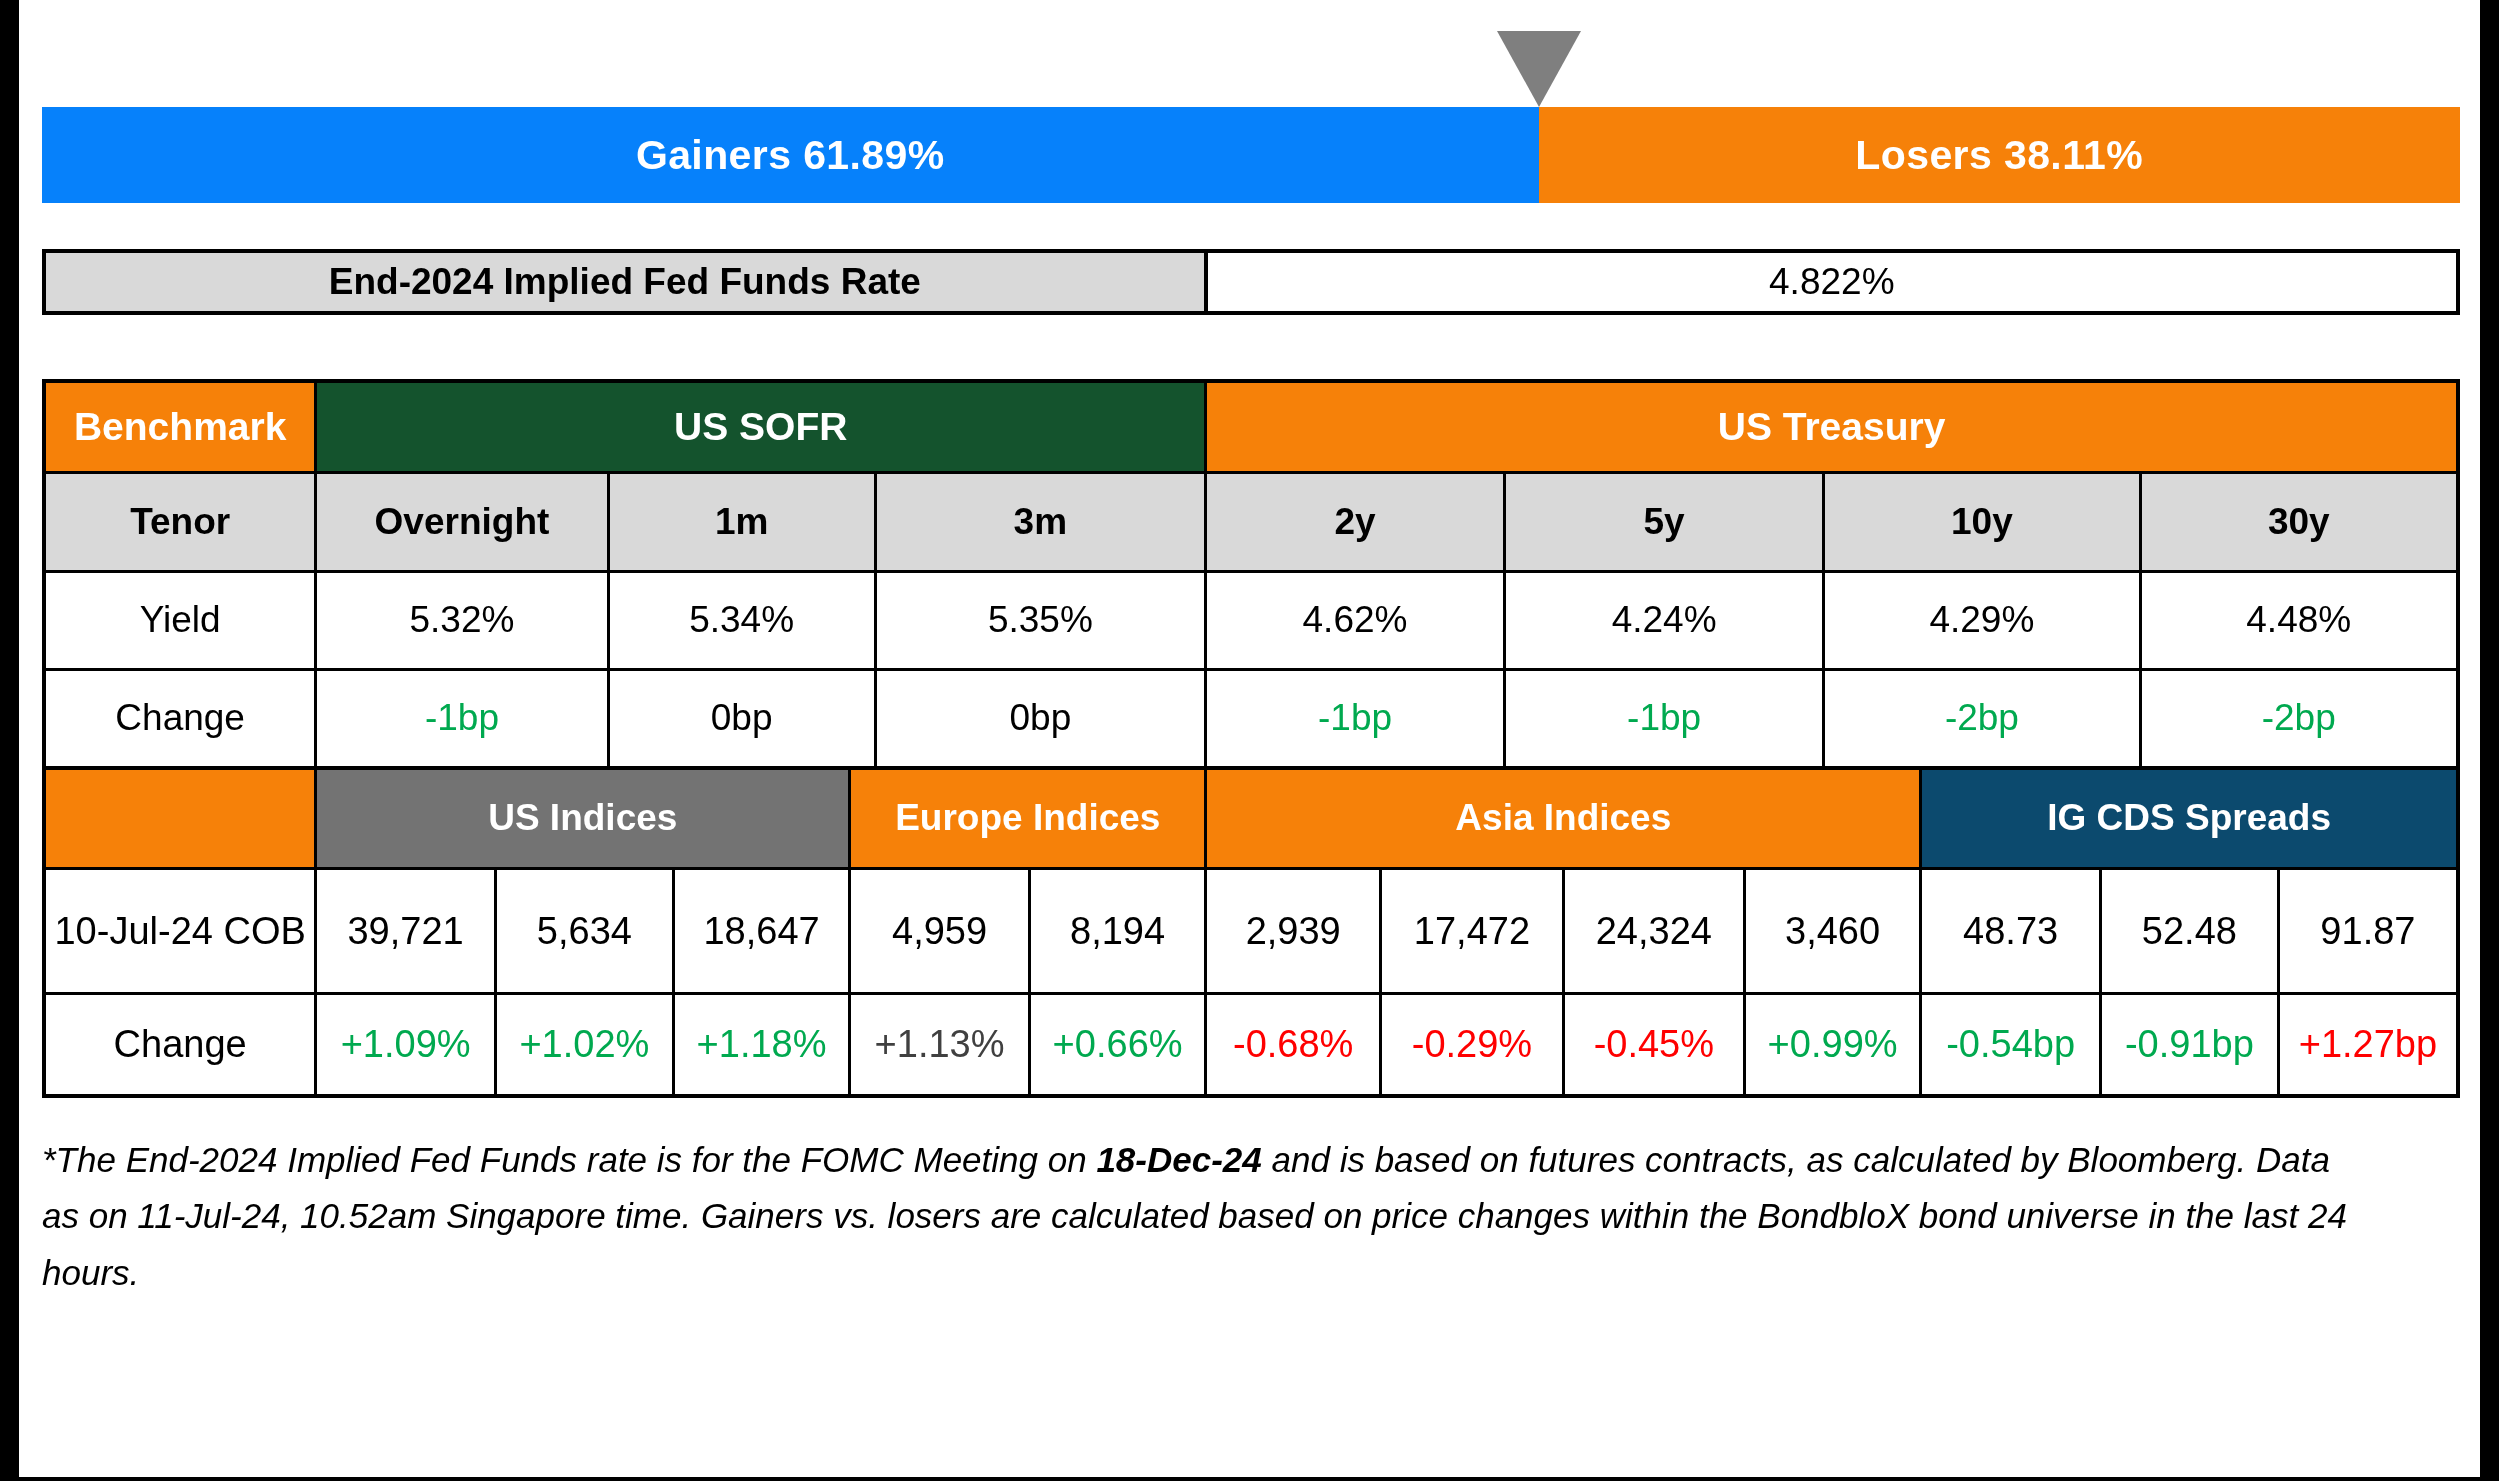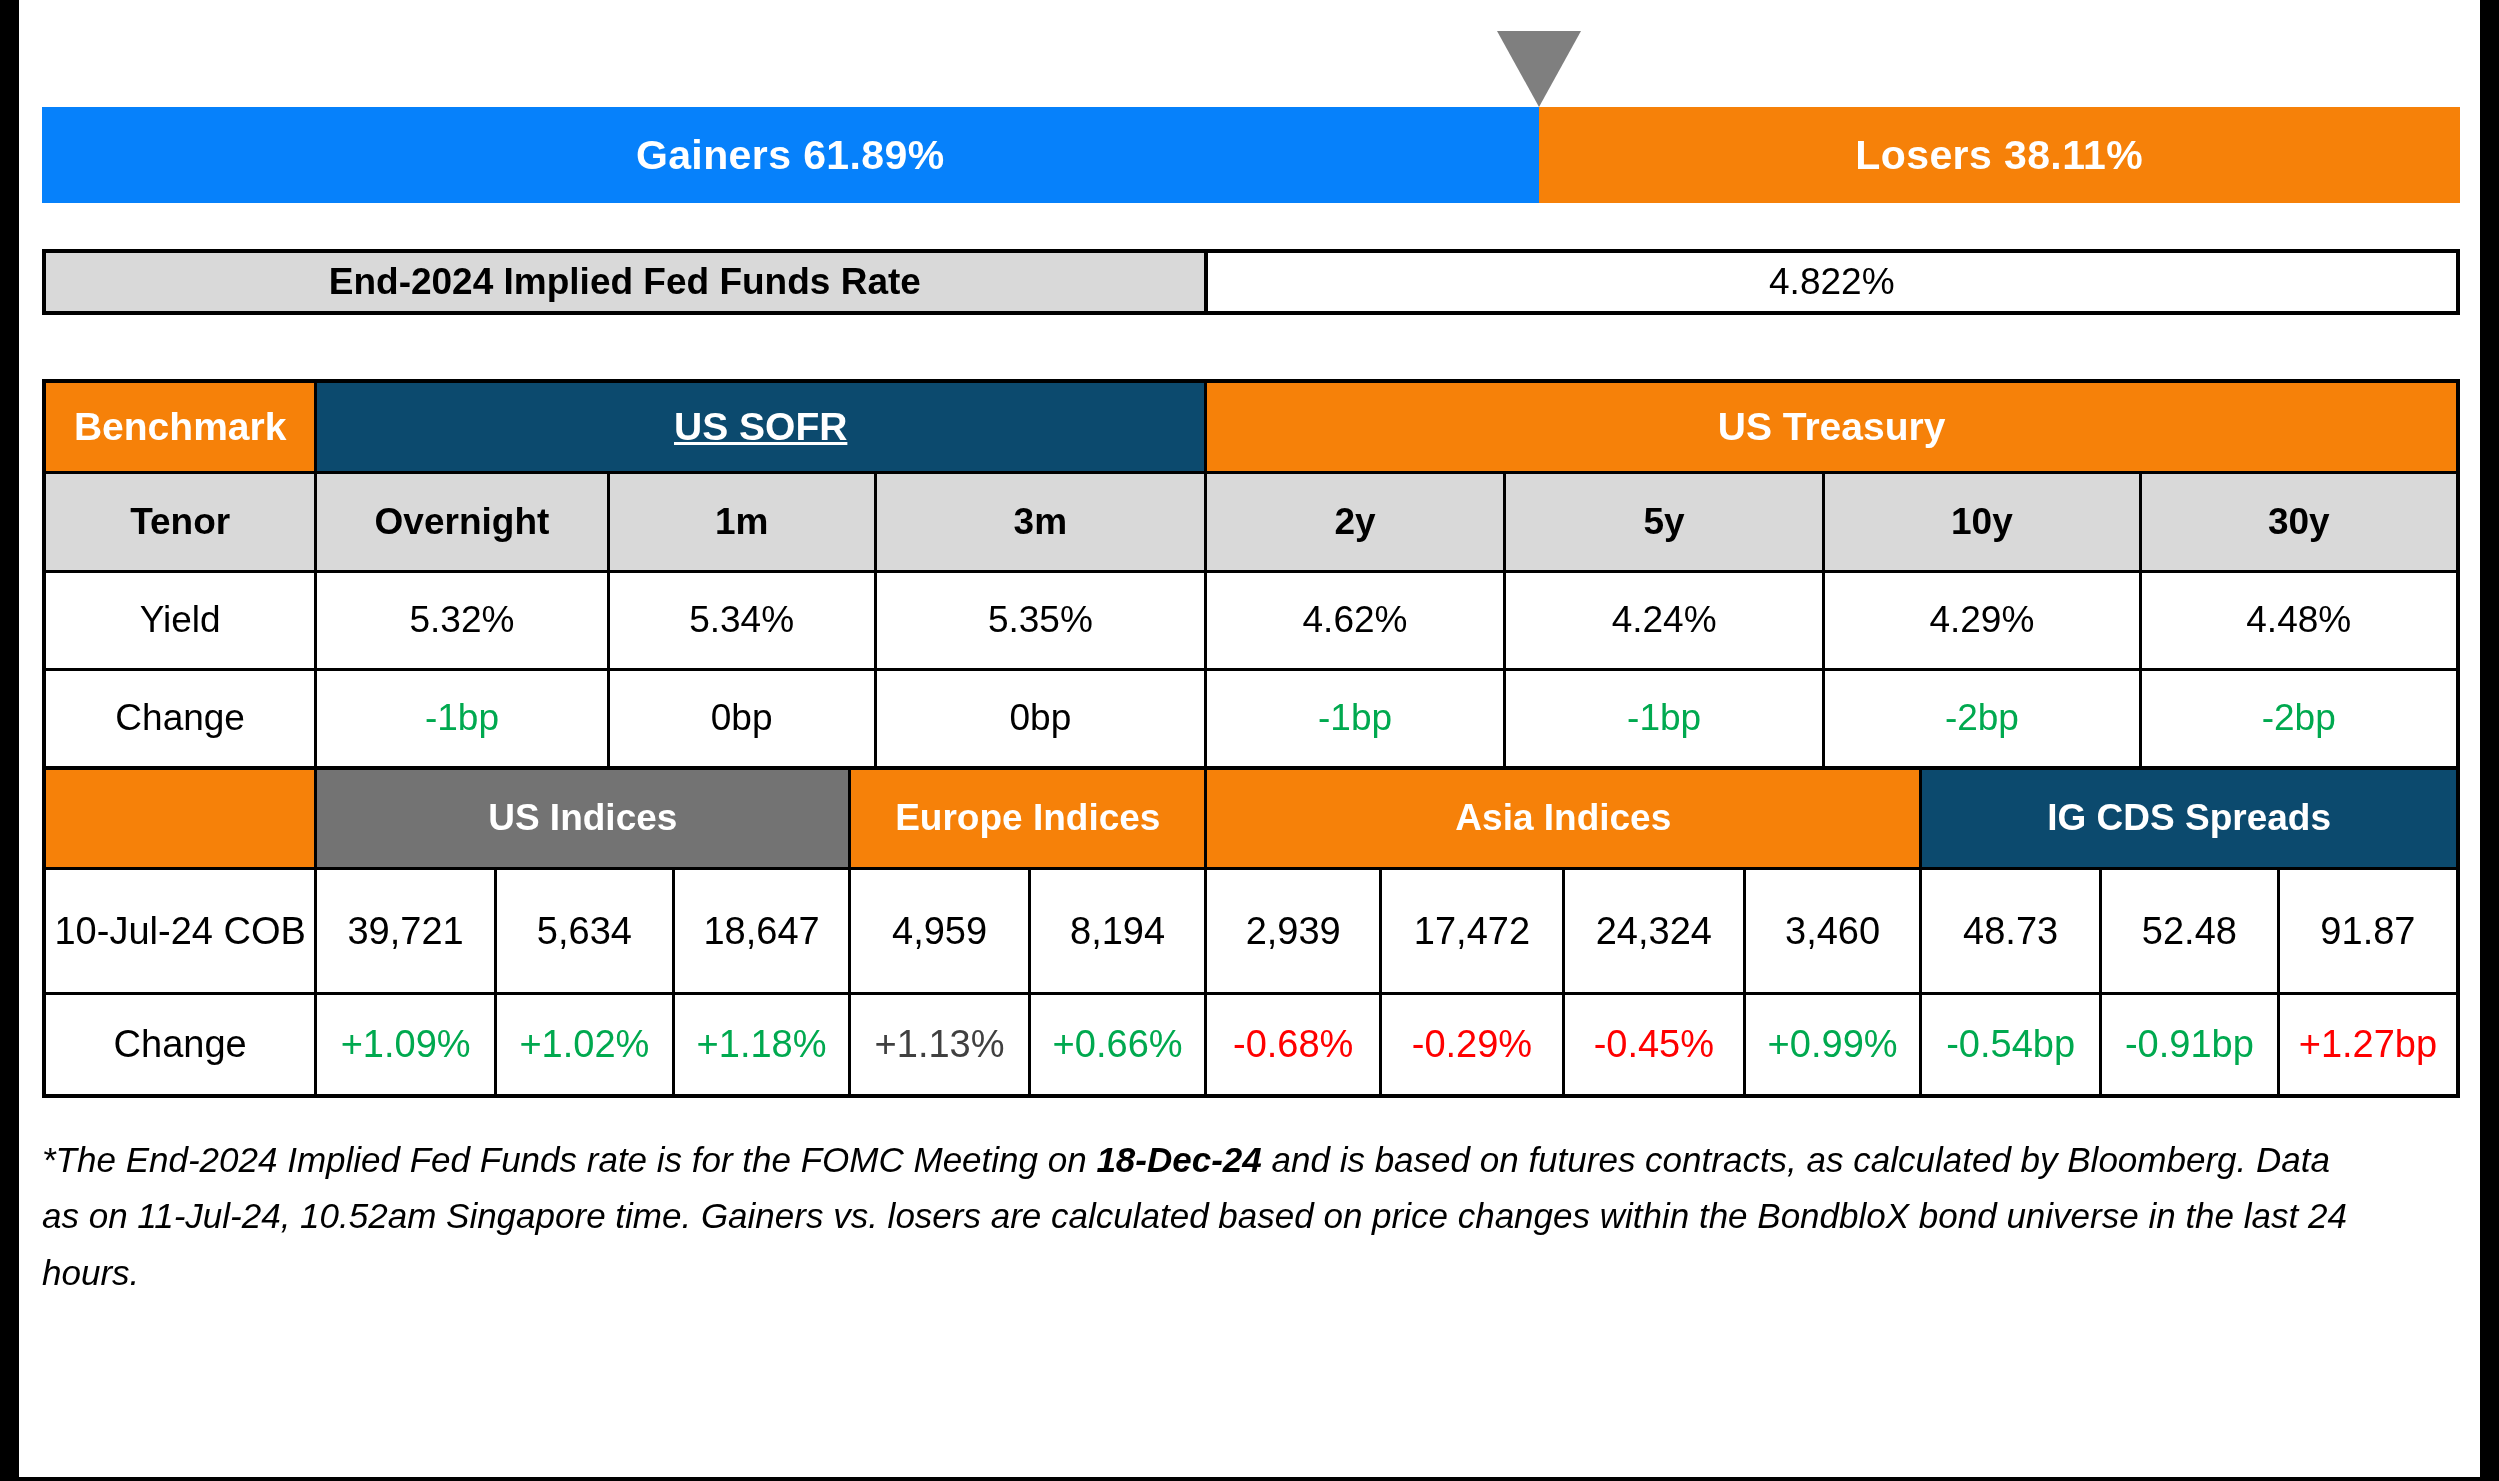--- a/index.html
+++ b/index.html
@@ -127,21 +127,21 @@
         <col style="width:11.06%">
       <col style="width:13.69%">
         <col style="width:12.38%">
         <col style="width:13.23%">
       <col style="width:13.10%">
         <col>
     </colgroup>
     <tbody>
         <tr class="hdr-orange">
       <th style="background-color: rgb(246, 129, 9);">Benchmark</th>
-      <th colspan="3" style="background-color: #0c4a6e; text-decoration: underline;">US SOFR</th>
+      <th colspan="3" style="background-color: #14532d;">US SOFR</th>
       <th colspan="4" style="background-color: rgb(246, 129, 9);">US Treasury</th>
     </tr>
     <tr class="row-gray">
       <th>Tenor</th>
       <th>Overnight</th>
       <th>1m</th>
       <th>3m</th>
       <th>2y</th>
       <th>5y</th>
       <th>10y</th>

